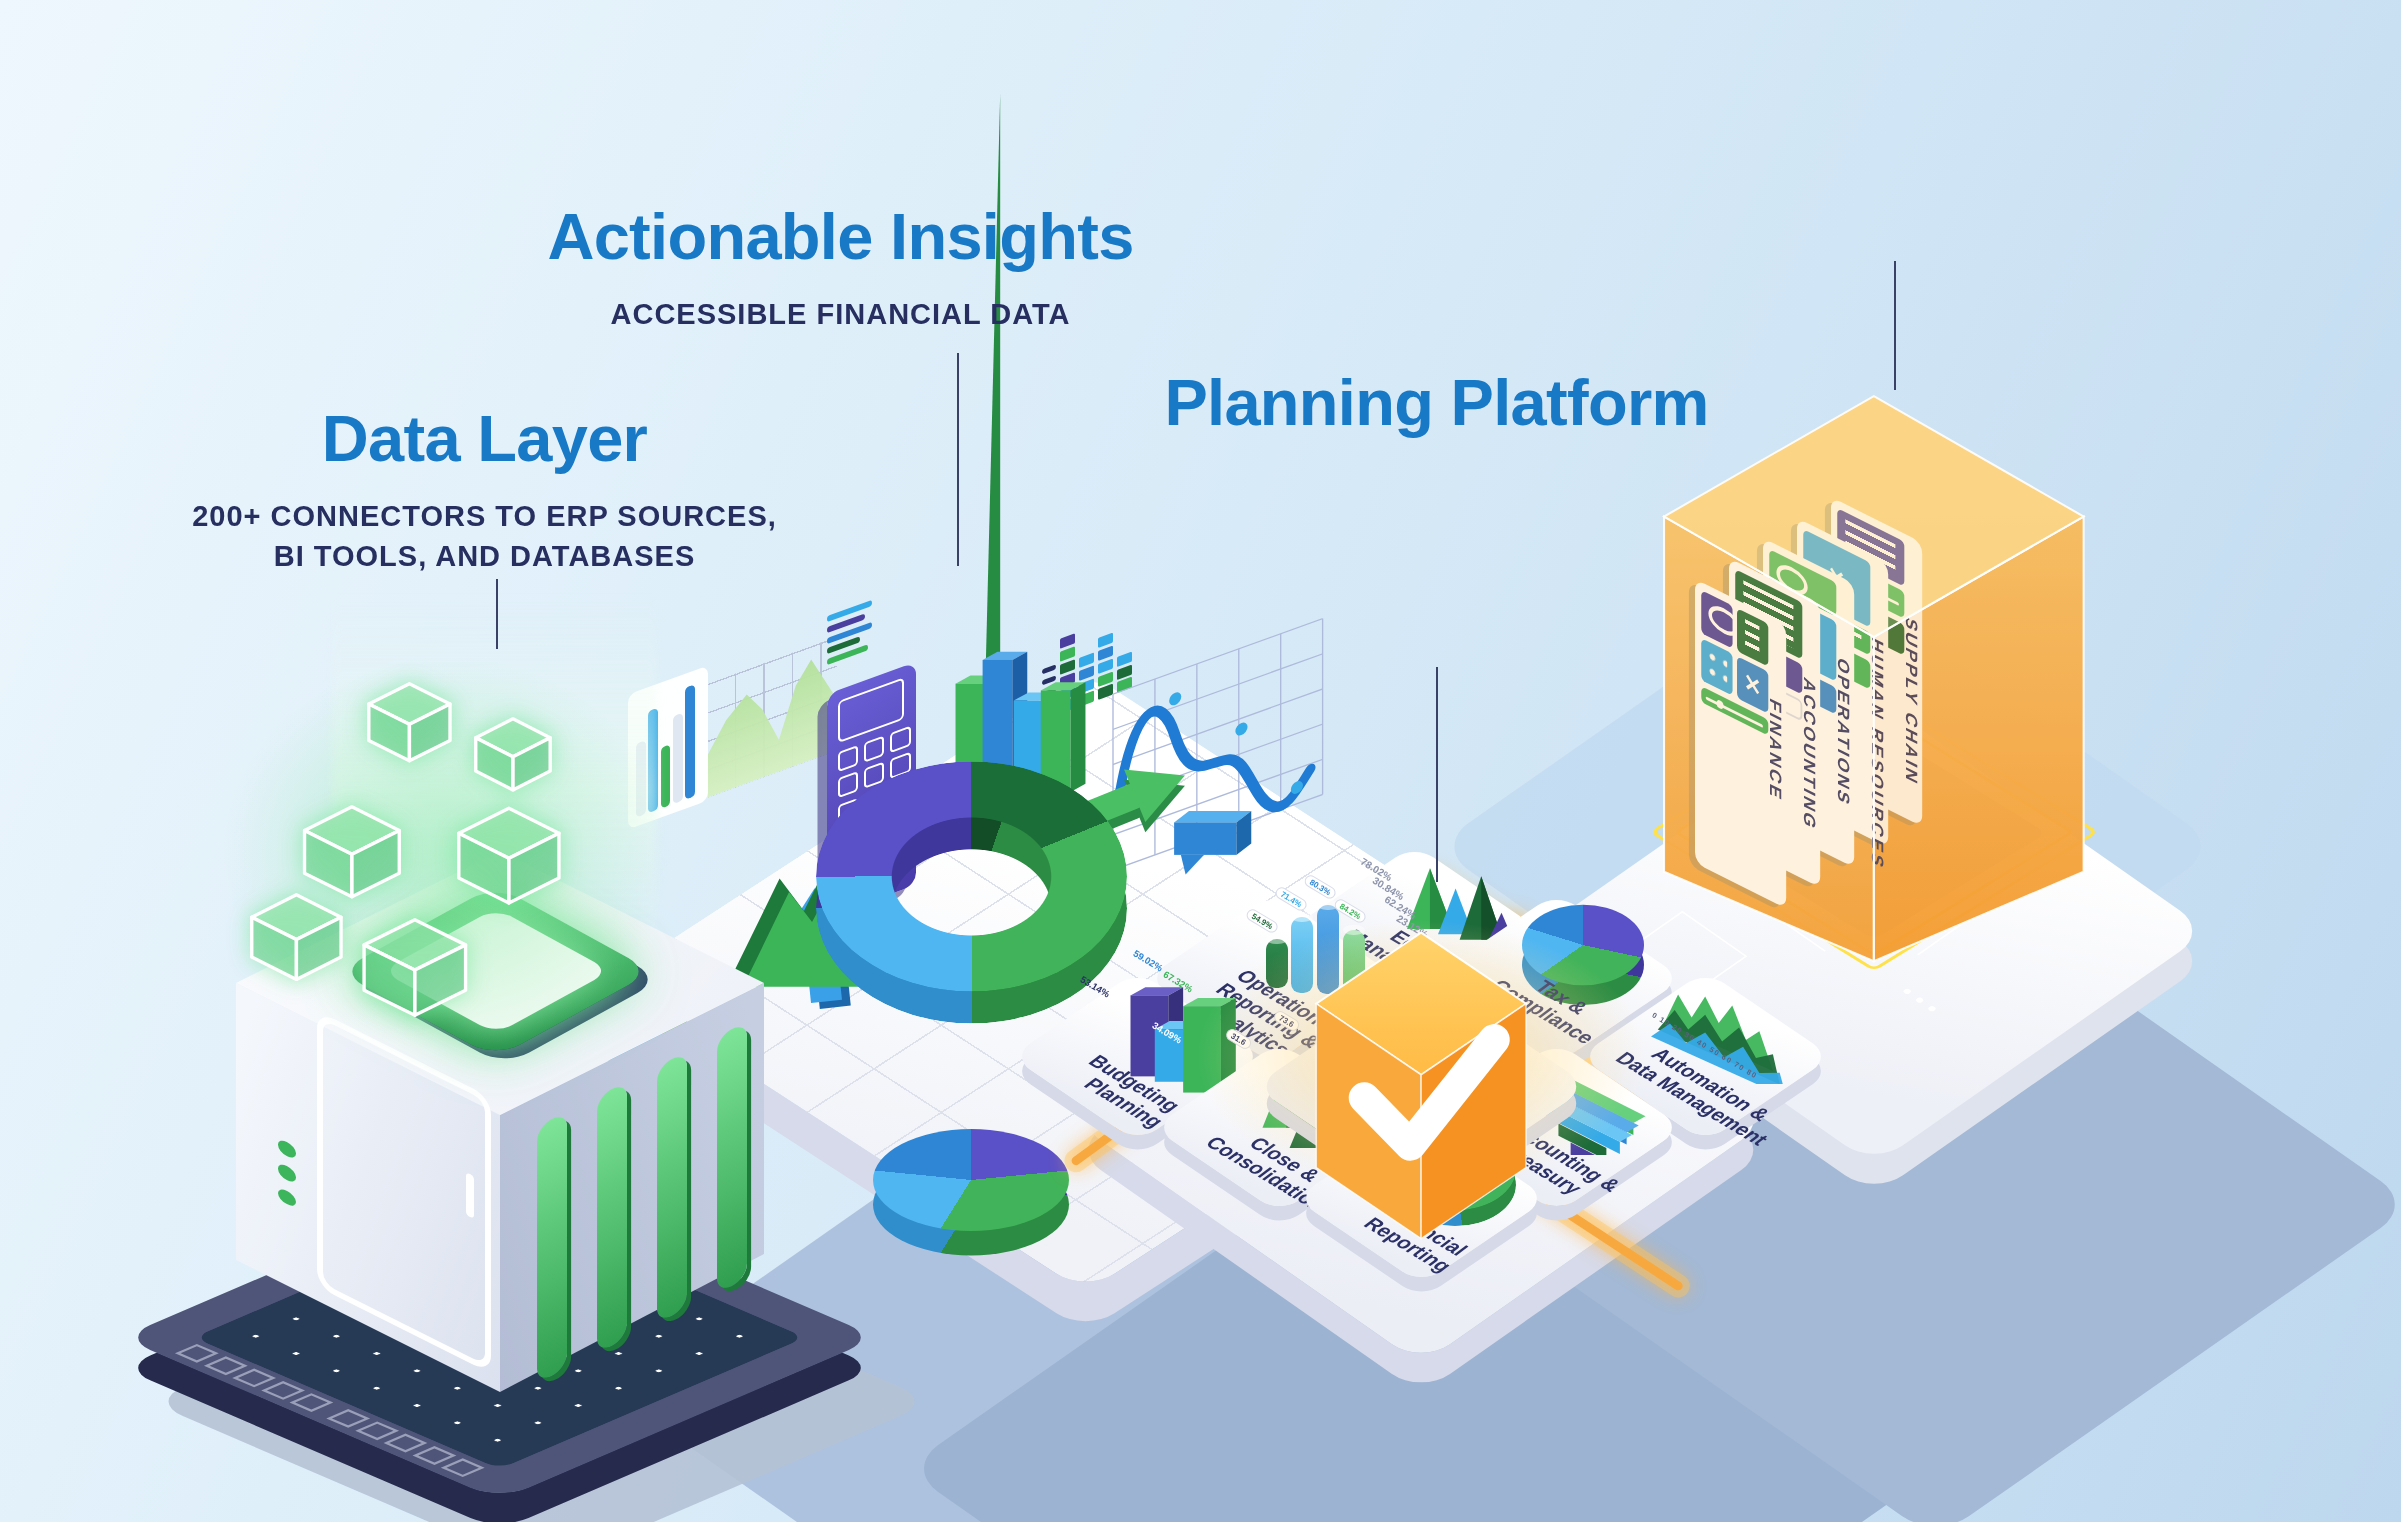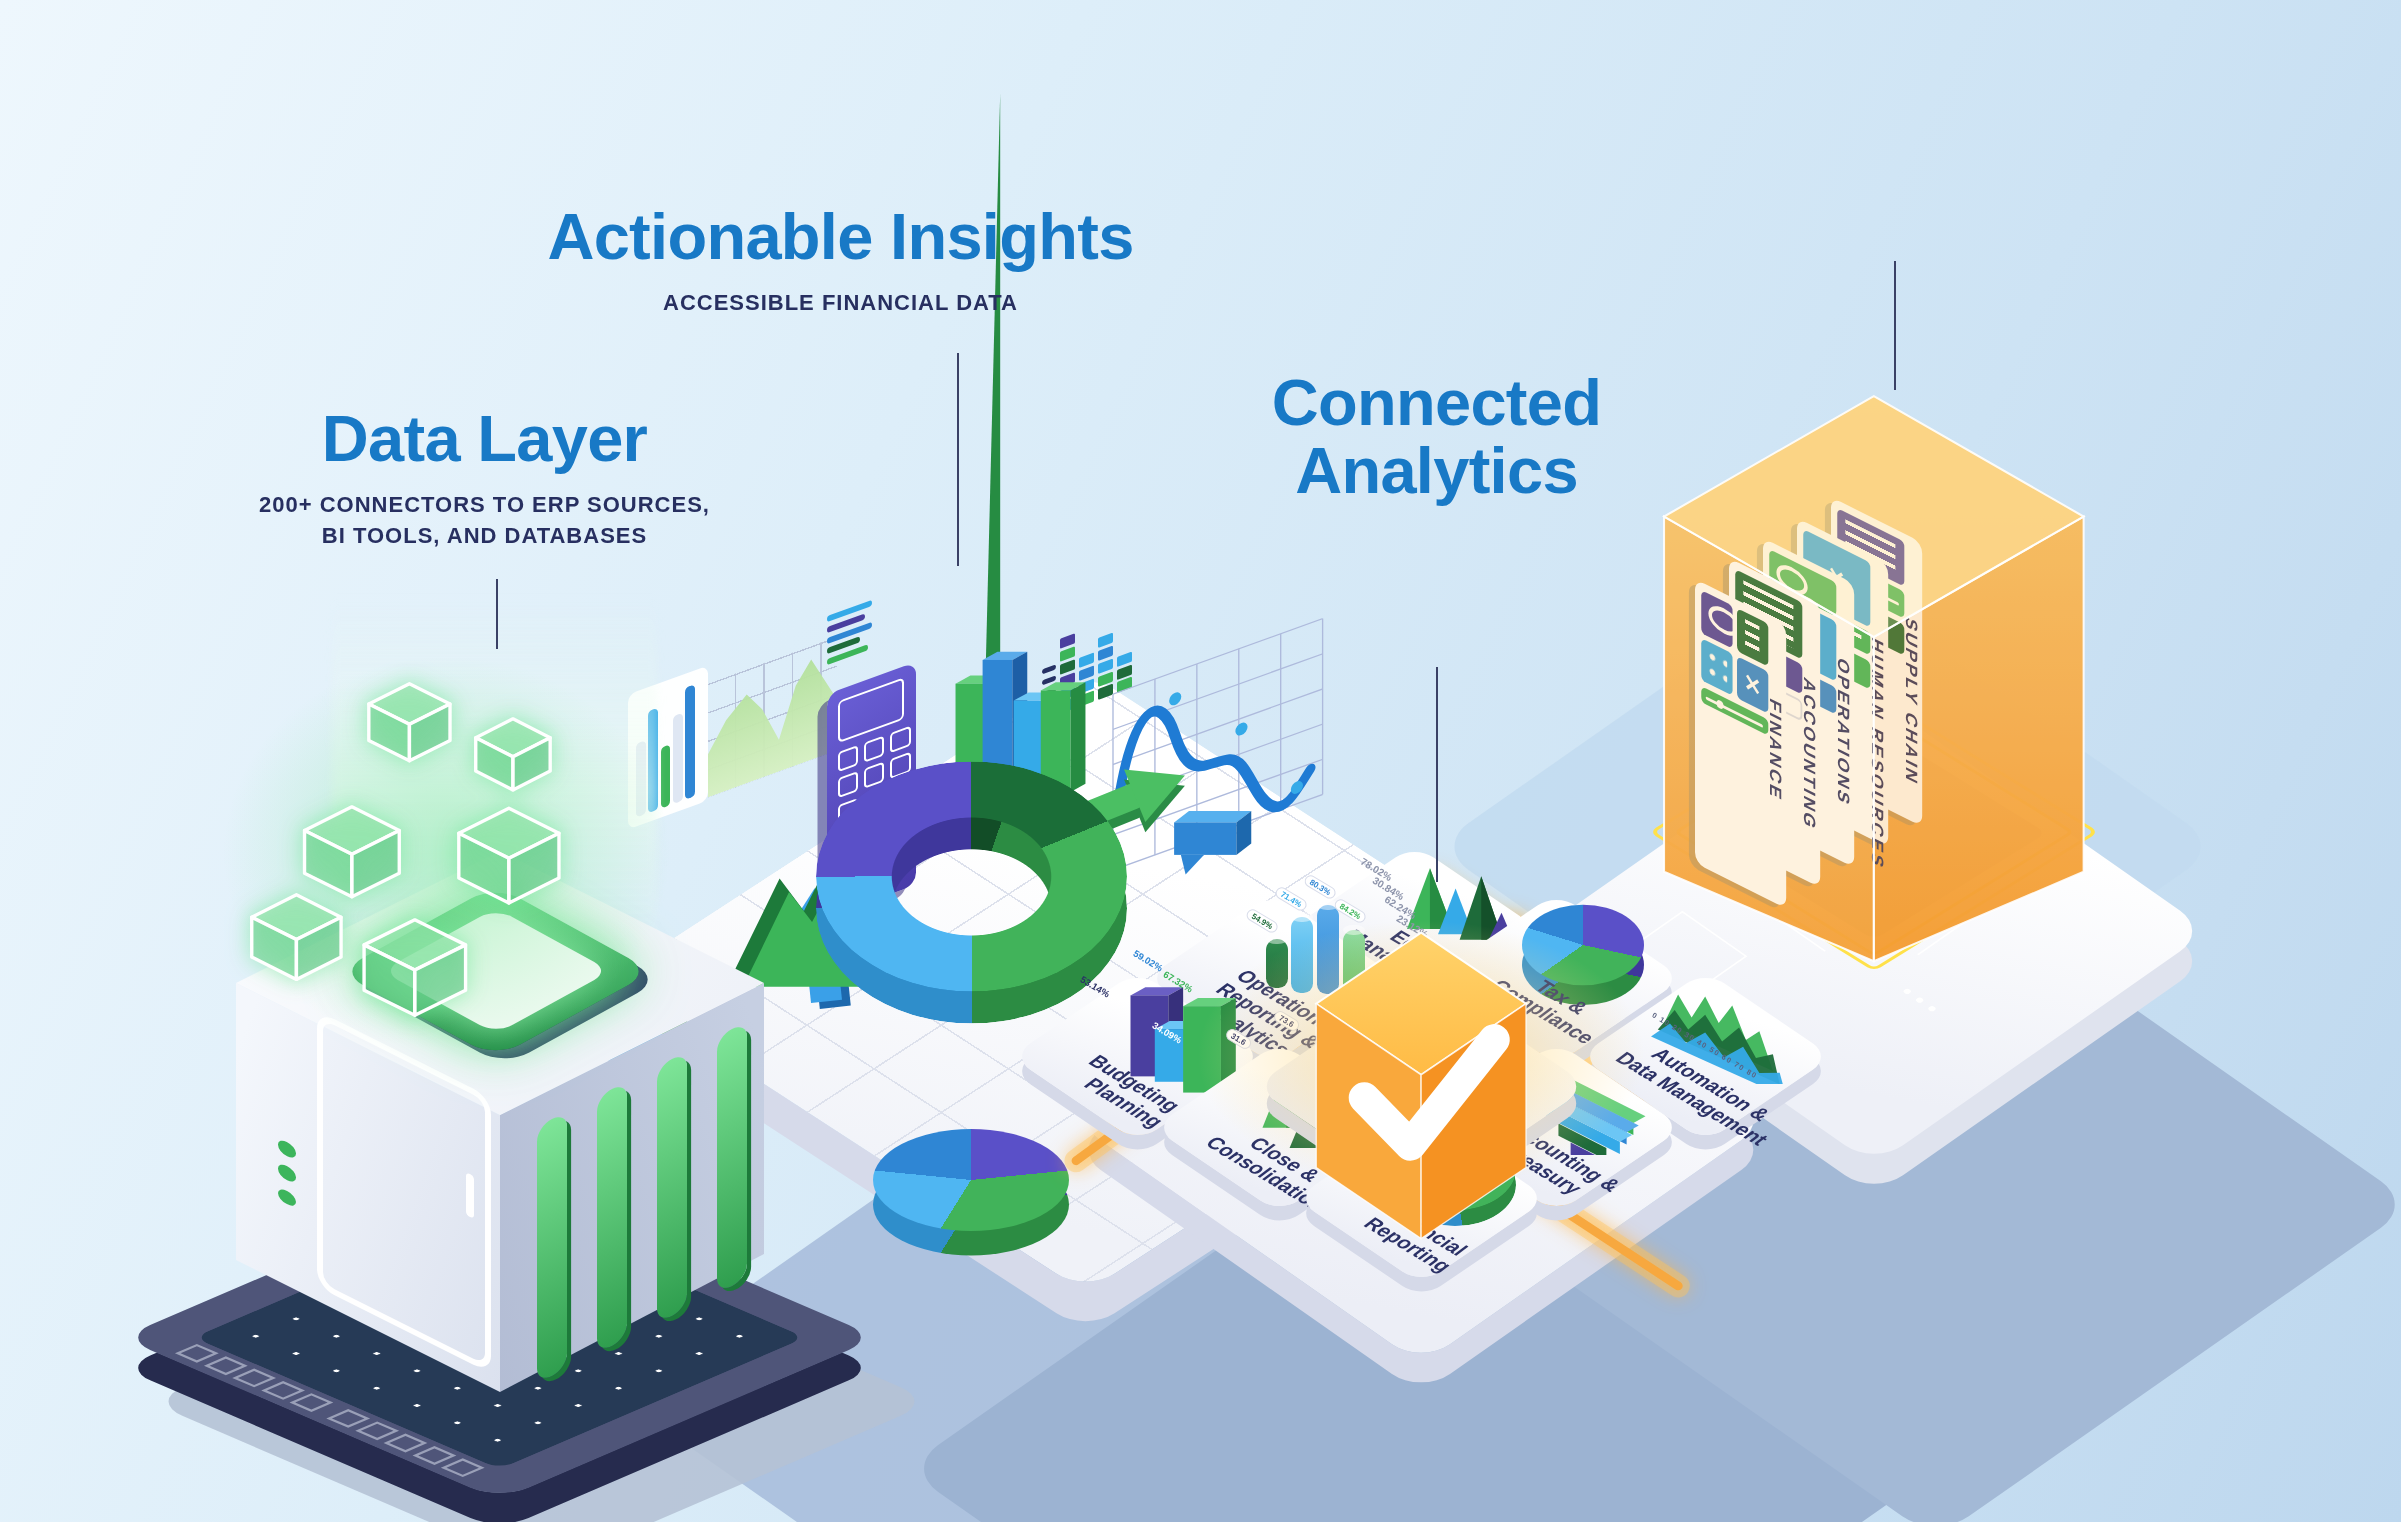--- a/index.html
+++ b/index.html
@@ -3,21 +3,21 @@
 <meta charset="utf-8">
 <style>
   html,body{margin:0;padding:0;background:#bdd6ec;}
   #canvas{position:relative;width:2401px;height:1523px;overflow:hidden;
     background:linear-gradient(115deg,#eef7fd 0%,#ddeef9 35%,#cde3f4 70%,#bdd7ee 100%);
     font-family:"Liberation Sans",sans-serif;}
   .abs{position:absolute;}
   
   .hdr{position:absolute;text-align:center;z-index:60;}
   .hdr .title{font-weight:700;color:#1879c6;font-size:65px;letter-spacing:-0.7px;line-height:1.05;}
-  .hdr .sub{font-weight:700;color:#272f60;font-size:22px;letter-spacing:1px;line-height:1.38;margin-top:17px;white-space:pre-line;}
+  .hdr .sub{font-weight:700;color:#272f60;font-size:29px;letter-spacing:1px;line-height:1.38;margin-top:23px;white-space:pre-line;}
   .lead{position:absolute;width:2px;background:#3a4166;z-index:59;}
   
   .dia{position:absolute;transform:scaleY(var(--sy,.65)) rotate(45deg);}
   
   .bgdia{border-radius:47px;}
   
   .plat-top{border-radius:41px;}
   
   .tile{position:absolute;width:217px;height:217px;z-index:32;}
   .tile-face{position:absolute;inset:19px;transform:scaleY(.68) rotate(45deg);
@@ -645,20 +645,20 @@
     <div class="sub">200+ CONNECTORS TO ERP SOURCES,
 BI TOOLS, AND DATABASES</div>
   </div>
 
   <div class="hdr" style="left:536px;top:203px;width:609px;">
     <div class="title">Actionable Insights</div>
     <div class="sub">ACCESSIBLE FINANCIAL DATA</div>
   </div>
 
   <div class="hdr" style="left:1132px;top:369px;width:609px;">
-    <div class="title">Connected Analytics</div>
+    <div class="title">Planning Platform</div>
   </div>
 
   <div class="hdr" style="left:1547px;top:127px;width:704px;">
   </div>
 
 </div>
 
 
 </body></html>

